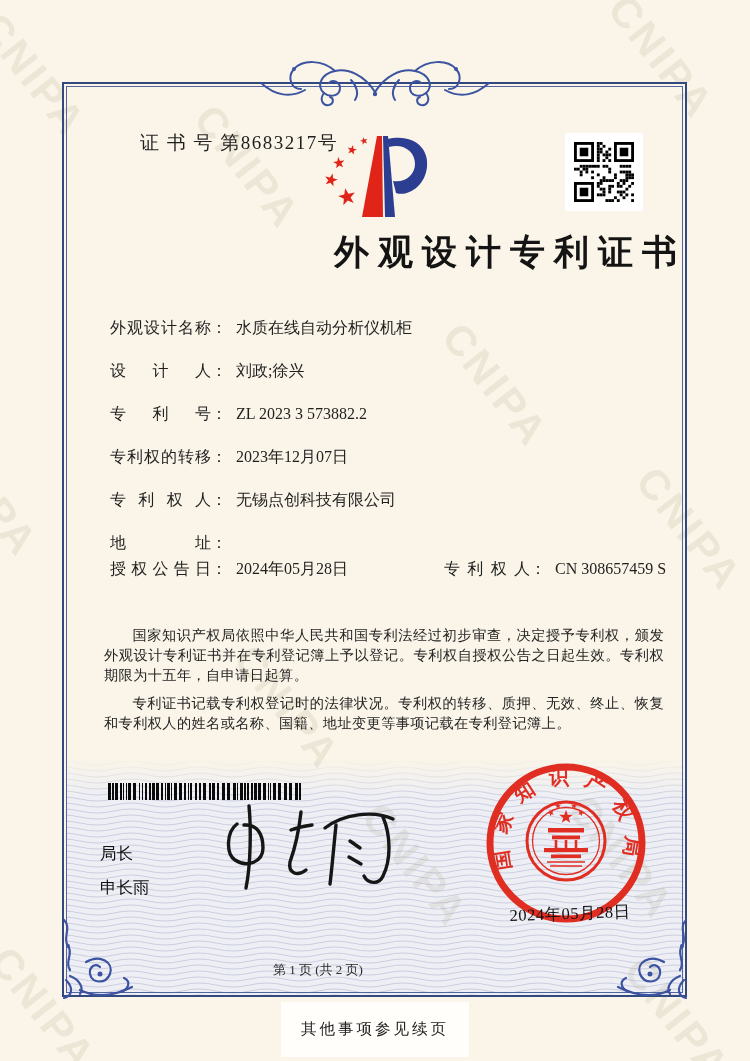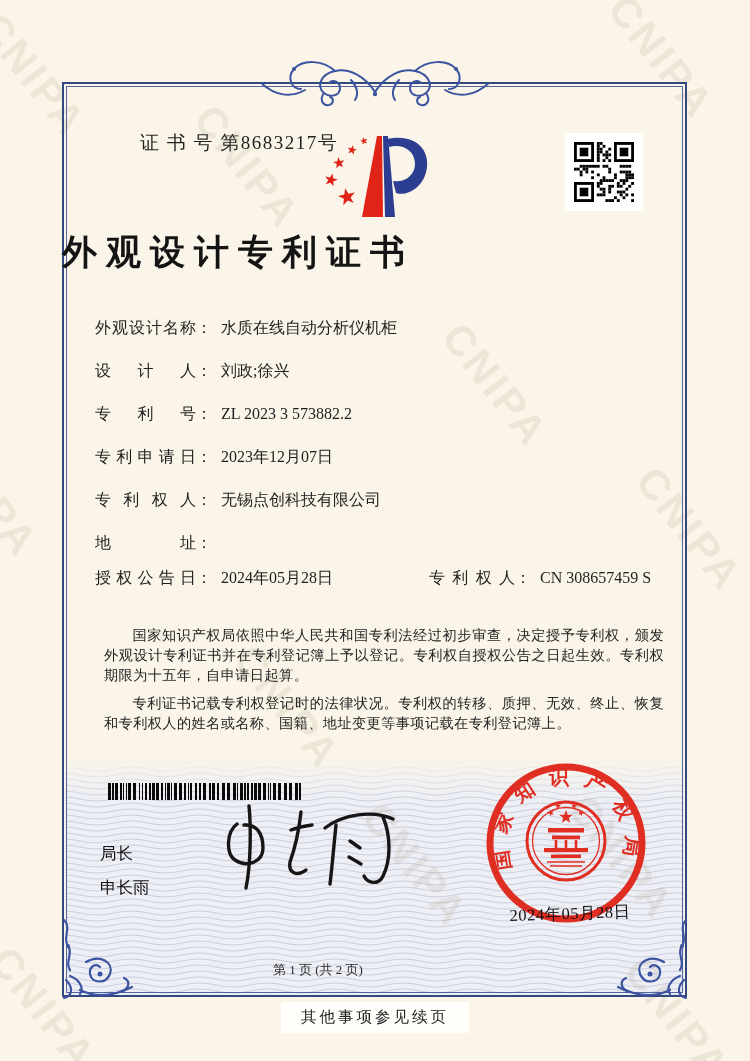--- a/index.html
+++ b/index.html
@@ -12,45 +12,45 @@
   .wavefade{position:absolute;left:66px;top:752px;width:618px;height:46px;z-index:1;
       background:linear-gradient(#faf5e8 12%,rgba(250,245,232,0));}
   .frame-outer{position:absolute;left:62px;top:82px;width:621px;height:911px;
       border:2.5px solid #31497e;z-index:3;pointer-events:none;}
   .frame-inner{position:absolute;left:2px;top:2px;right:2px;bottom:2px;border:1px solid #53659f;}
   .ornament{position:absolute;z-index:4;pointer-events:none;}
   .cert-no{position:absolute;left:96px;top:130px;font-size:19px;letter-spacing:1.5px;z-index:5;margin-left:44px;}
   .logo{position:absolute;left:316px;top:133px;z-index:5;}
   .qrbox{position:absolute;left:565px;top:133px;width:78px;height:78px;background:#fff;z-index:5;
       display:flex;align-items:center;justify-content:center;}
-  .title{position:absolute;left:62px;top:229px;width:624px;text-align:left;
+  .title{position:absolute;left:62px;top:229px;width:624px;text-align:right;
       font-size:35px;font-weight:bold;letter-spacing:9px;color:#141414;z-index:5;}
-  .fields{position:absolute;left:95px;top:317px;width:566px;z-index:5;font-size:16px;}
+  .fields{position:absolute;left:110px;top:317px;width:566px;z-index:5;font-size:16px;}
   .row{display:flex;margin-bottom:21px;line-height:22px;}
-  .row.address{margin-bottom:13px;align-items:center;}
+  .row.address{margin-bottom:4px;align-items:center;}
   .lbl{display:inline-block;width:101px;text-align:justify;text-align-last:justify;flex:none;}
   .lbl.short{width:86px;}
   .colon{flex:none;}
   .val{padding-left:9px;flex:1;}
   .val.fixed{flex:none;width:168px;}
   .gap{flex:none;width:40px;}
   .paras{position:absolute;left:104px;top:625px;width:560px;z-index:5;font-size:14.2px;
       line-height:20px;text-align:justify;color:#242424;}
   .paras p{margin:0 0 8px 0;text-indent:2em;letter-spacing:0.4px;}
   .barcode{position:absolute;left:108px;top:783px;z-index:5;}
   .bureau{position:absolute;left:100px;top:836px;z-index:5;
       font-family:"Liberation Sans","DejaVu Sans",sans-serif;font-size:16.5px;line-height:34px;color:#111;}
   .sig{position:absolute;left:213px;top:796px;z-index:5;}
   .seal{position:absolute;left:468px;top:757px;z-index:6;opacity:.95;}
   .seal-date{position:absolute;left:502px;top:903px;width:136px;text-align:center;z-index:7;
       font-size:16.5px;color:#101010;transform:rotate(-2deg);letter-spacing:0.5px;}
   .page-info{position:absolute;left:62px;top:961px;width:512px;text-align:center;
       font-size:13px;color:#2c2c2c;z-index:5;}
   .continuation{position:absolute;left:50%;top:1002px;transform:translateX(-50%);
-      background:#fffefb;padding:5px 20px;font-size:15.5px;letter-spacing:3px;color:#222;z-index:5;white-space:nowrap;}
+      background:#fffefb;padding:17px 20px;font-size:15.5px;letter-spacing:3px;color:#222;z-index:5;white-space:nowrap;}
 </style>
 </head>
 <body>
 
 <div class="page">
 
   <svg width="0" height="0" style="position:absolute">
     <defs>
       <path id="st" d="M0,-10 L2.35,-3.24 L9.51,-3.09 L3.8,1.24 L5.88,8.09 L0,4 L-5.88,8.09 L-3.8,1.24 L-9.51,-3.09 L-2.35,-3.24 Z"></path>
     </defs>
@@ -309,21 +309,21 @@
       <span class="lbl">设计人</span>
         <span class="colon">：</span>
       <span class="val">刘政;徐兴</span>
     </div>
     <div class="row">
       <span class="lbl">专利号</span>
         <span class="colon">：</span>
       <span class="val">ZL 2023 3 573882.2</span>
     </div>
     <div class="row">
-      <span class="lbl">专利申请日</span>
+      <span class="lbl">专利权的转移</span>
         <span class="colon">：</span>
       <span class="val">2023年12月07日</span>
     </div>
     <div class="row">
       <span class="lbl">专利权人</span>
         <span class="colon">：</span>
       <span class="val">无锡点创科技有限公司</span>
     </div>
     <div class="row address">
       <span class="lbl">地址</span>

